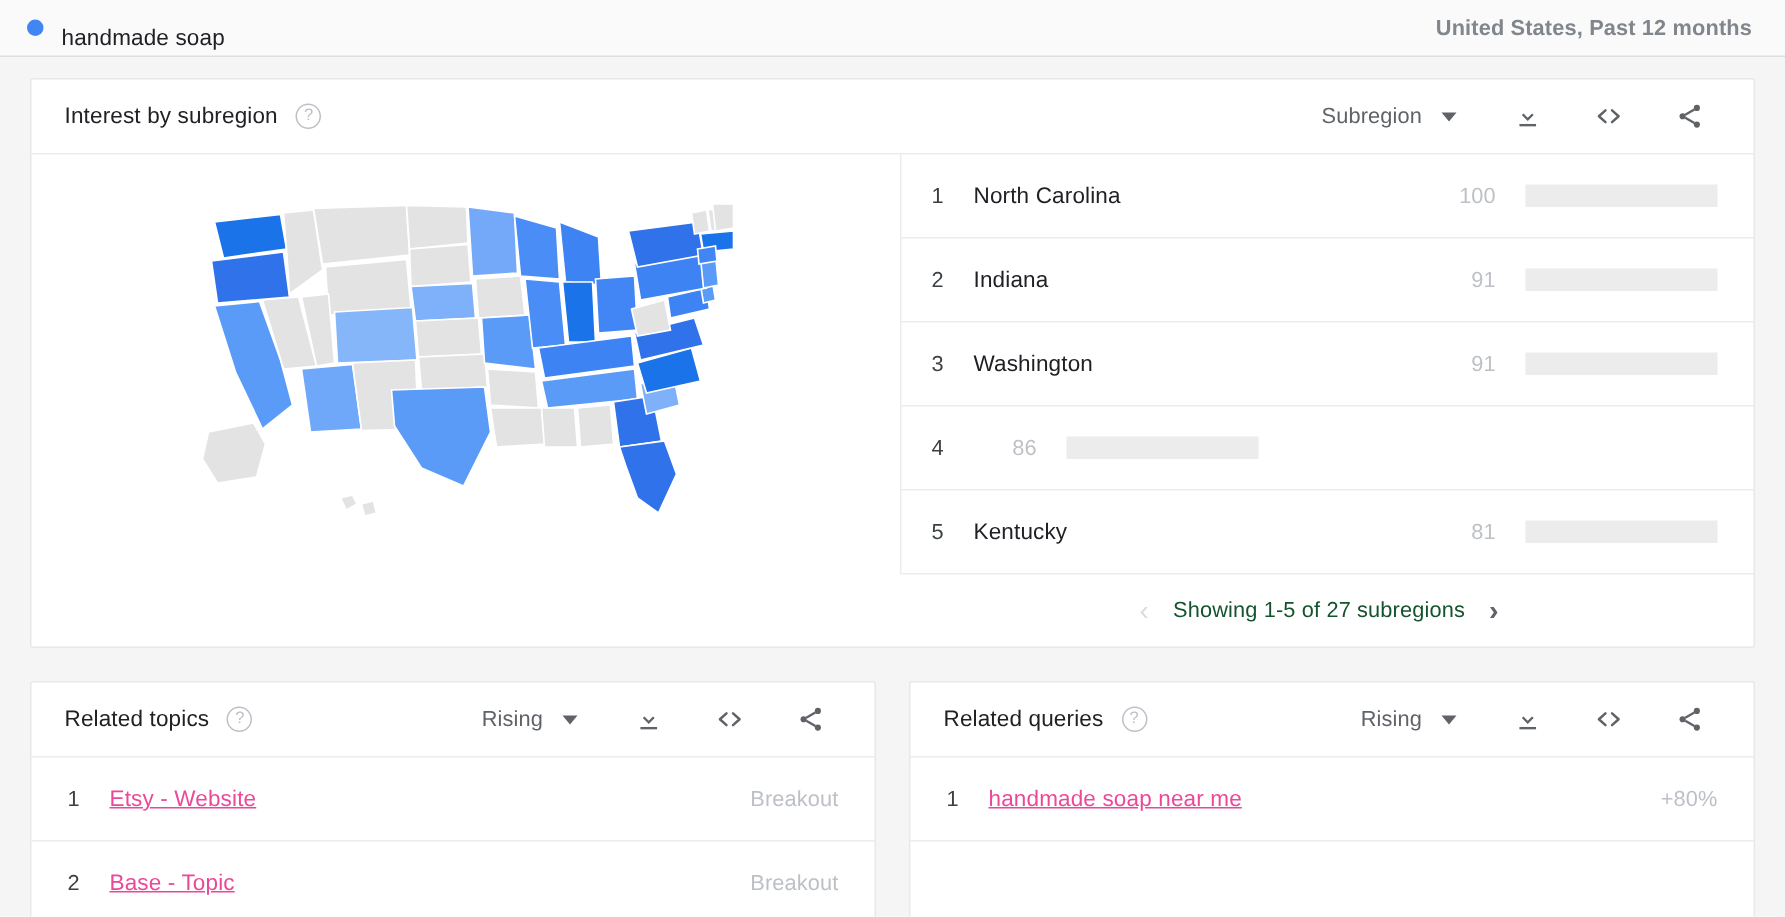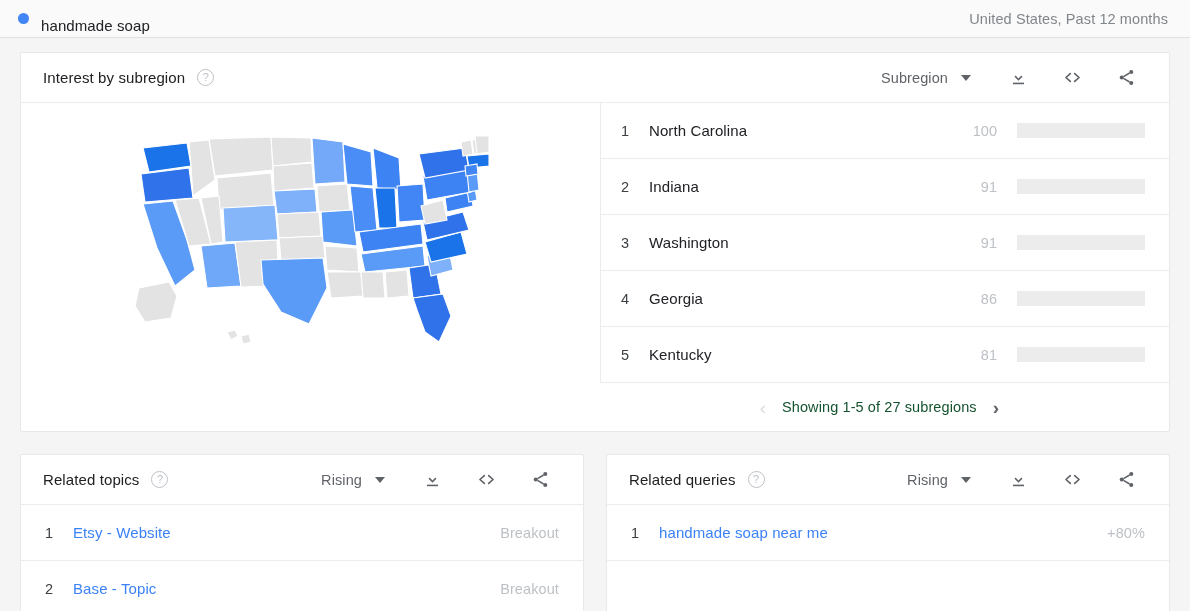--- a/index.html
+++ b/index.html
@@ -19,21 +19,21 @@
     align-items: center;
     justify-content: space-between;
     padding: 0 22px 0 18px;
   }
   .term-wrap { display: flex; align-items: center; gap: 12px; }
   .term-dot {
     width: 11px; height: 11px; border-radius: 50%;
     background: #4285f4; flex: none;
   }
   .term-label { font-size: 15px; color: #202124; letter-spacing: .1px; margin-top: 14px; }
-  .scope-label { font-size: 14.5px; color: #80868b; letter-spacing: .1px; }
+  .scope-label { font-size: 14.5px; color: #80868b; letter-spacing: .1px; font-weight: bold; }
 
   
   .stage { padding: 0; }
   .card {
     background: #fff;
     border: 1px solid #e8e8e8;
     border-radius: 2px;
   }
   .card-head {
     height: 50px;
@@ -131,21 +131,21 @@
     margin: 22px 20px 0 20px;
   }
   .bottom-card { flex: 1; }
   .topic-row {
     height: 56px;
     display: flex; align-items: center;
     padding: 0 24px 0 24px;
     border-bottom: 1px solid #ececec;
   }
   .topic-num { width: 28px; font-size: 14.5px; color: #3c4043; flex: none; }
-  .topic-name { flex: 1; font-size: 15px; color: #3b82f6; letter-spacing: .1px; }
+  .topic-name { flex: 1; font-size: 15px; color: #ec4899; letter-spacing: .1px; text-decoration: underline; }
   .topic-val { font-size: 14.5px; color: #bdc1c6; letter-spacing: .1px; }
 </style>
 </head>
 <body>
 
 <div class="topbar">
   <div class="term-wrap">
     <span class="term-dot"></span>
     <span class="term-label">handmade soap</span>
   </div>
@@ -274,21 +274,20 @@
         <div class="rank-row">
           <span class="rank-num">3</span>
           <span class="rank-name">Washington</span>
           <span class="rank-val">91</span>
           <span class="bar-track" style="background: rgb(236, 236, 236);">
             <span class="bar-fill" style="width: 91%; background: rgb(66, 133, 244);"></span>
           </span>
         </div>
         <div class="rank-row">
           <span class="rank-num">4</span>
-          <span class="rank-name">Georgia</span>
           <span class="rank-val">86</span>
           <span class="bar-track" style="background: rgb(236, 236, 236);">
             <span class="bar-fill" style="width: 86%; background: rgb(66, 133, 244);"></span>
           </span>
         </div>
         <div class="rank-row">
           <span class="rank-num">5</span>
           <span class="rank-name">Kentucky</span>
           <span class="rank-val">81</span>
           <span class="bar-track" style="background: rgb(236, 236, 236);">

